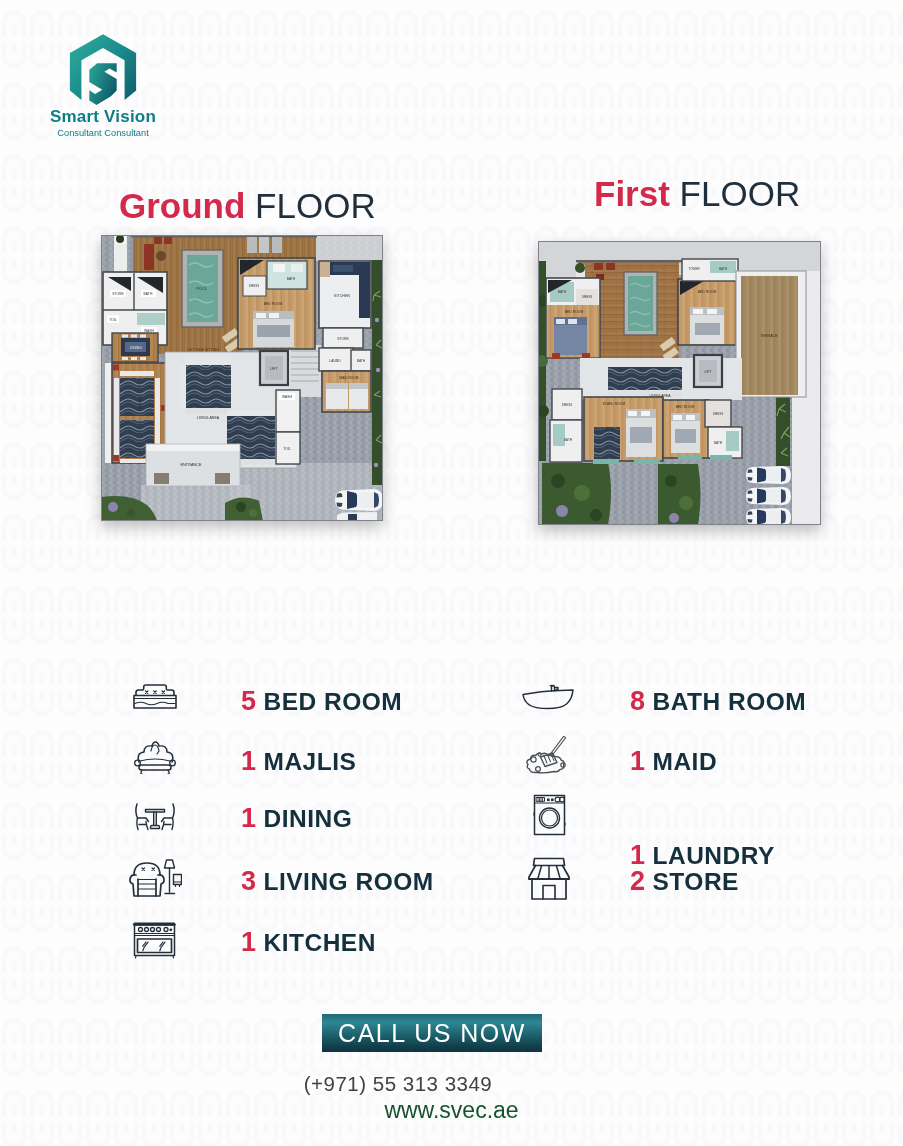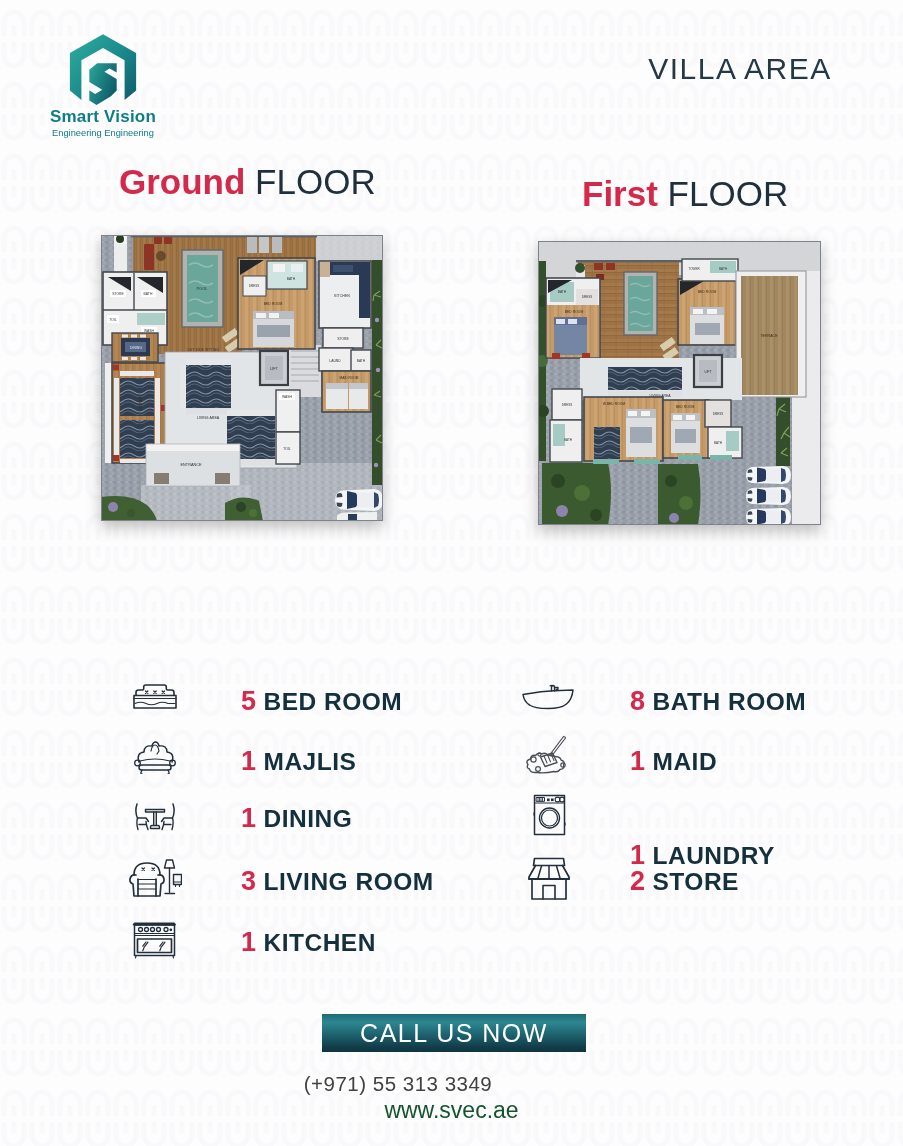--- a/index.html
+++ b/index.html
@@ -12,21 +12,21 @@
   .villa .v1{font-size:30px;letter-spacing:1.5px;font-weight:500;}
   .villa .v2{font-size:34px;font-weight:bold;margin-top:0px;}
   .villa .v2 .sq{font-size:18px;font-weight:normal;letter-spacing:0.5px;}
   .ftitle{position:absolute;z-index:2;font-size:35px;white-space:nowrap;color:#1f2f3c;font-weight:500;}
   .ftitle .red{color:#d4294b;font-weight:bold;}
   .plan{position:absolute;z-index:2;box-shadow:0 6px 14px rgba(0,0,0,0.25);}
   .row{position:absolute;z-index:2;height:46px;margin-left:39px;}
   .row .num{color:#d4294b;font-weight:bold;font-size:27px;vertical-align:middle;}
   .row .lab{color:#15303d;font-weight:bold;font-size:24.5px;letter-spacing:0.5px;vertical-align:middle;margin-left:3px;}
   .icon{position:absolute;z-index:2;}
-  .callbtn{position:absolute;left:322px;top:1014px;width:264px;height:38px;z-index:2;
+  .callbtn{position:absolute;left:322px;top:1014px;width:220px;height:38px;z-index:2;
     background:linear-gradient(180deg,#1e6a76 0%,#2d8791 22%,#1d626e 55%,#123f4b 85%,#0e3540 100%);
     color:#ffffff;font-size:25px;letter-spacing:1.5px;text-align:center;line-height:38px;}
   .phone{position:absolute;left:0;top:1072px;width:796px;text-align:center;font-size:20.5px;color:#424242;z-index:2;letter-spacing:0.5px;}
   .web{position:absolute;left:0;top:1097px;width:903px;text-align:center;font-size:23px;color:#14532d;z-index:2;}
 </style>
 </head>
 <body>
 
 <svg id="bgpat" width="903" height="1146">
   <defs>
@@ -56,30 +56,29 @@
         <stop offset="0" stop-color="#2aa89a"></stop>
           <stop offset="1" stop-color="#0f5a68"></stop>
       </linearGradient>
     </defs>
     <path d="M50 1 L96 27 V79 L80 92 V37 L50 20 L20 37 V92 L4 79 V27 Z" fill="url(#lg1)"></path>
     <path d="M64 34 H42 L31 43 V60 L49 71 L39 77 L31 71.5 V86 L41 92 L61 80 L69 72 V56 L52 46 L59 41.5 L69 47 V34 Z" fill="url(#lg2)" transform="translate(0,7)"></path>
   </svg>
   
   <div class="lname">Smart Vision</div>
   
-  <div class="lsub">Engineering Engineering</div>
+  <div class="lsub">Consultant Consultant</div>
 </div>
 
 <div class="villa">
-  <div class="v1">VILLA AREA</div>
 </div>
 
-<div class="ftitle" style="left:119px;top:162px;"><span class="red">Ground</span> FLOOR</div>
-
-<div class="ftitle" style="left:582px;top:174px;"><span class="red">First</span> FLOOR</div>
+<div class="ftitle" style="left:119px;top:186px;"><span class="red">Ground</span> FLOOR</div>
+
+<div class="ftitle" style="left:594px;top:174px;"><span class="red">First</span> FLOOR</div>
 
 <svg class="plan" style="left:101px;top:235px;" width="282" height="286" viewBox="0 0 282 286">
   <defs>
     <pattern id="cob" width="8" height="6" patternUnits="userSpaceOnUse">
       <rect width="8" height="6" fill="#999fa9"></rect>
       <rect x="0" y="0" width="3.4" height="2.4" rx="0.7" fill="#a5abb4"></rect>
       <rect x="4" y="0" width="3.4" height="2.4" rx="0.7" fill="#8f95a0"></rect>
       <rect x="1.7" y="3" width="3.4" height="2.4" rx="0.7" fill="#a0a6af"></rect>
       <rect x="5.8" y="3" width="2.2" height="2.4" rx="0.7" fill="#959ba6"></rect>
     </pattern>

